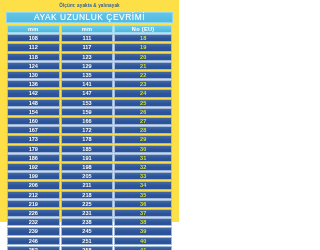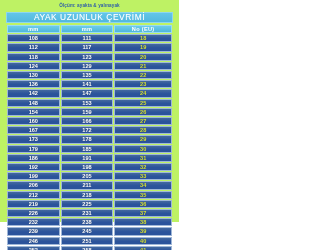--- a/index.html
+++ b/index.html
@@ -11,21 +11,21 @@
     width: 179px;
     height: 250px;
     overflow: hidden;
     font-family: "Liberation Sans", sans-serif;
     -webkit-font-smoothing: none;
   }
 
   .sheet {
     width: 179px;
     height: 222px;
-    background: #bef264;
+    background: #fde047;
     position: relative;
     box-sizing: border-box;
   }
 
   
   .subtitle {
     text-align: center;
     font-size: 4.6px;
     font-weight: bold;
     color: #2f5fa8;

